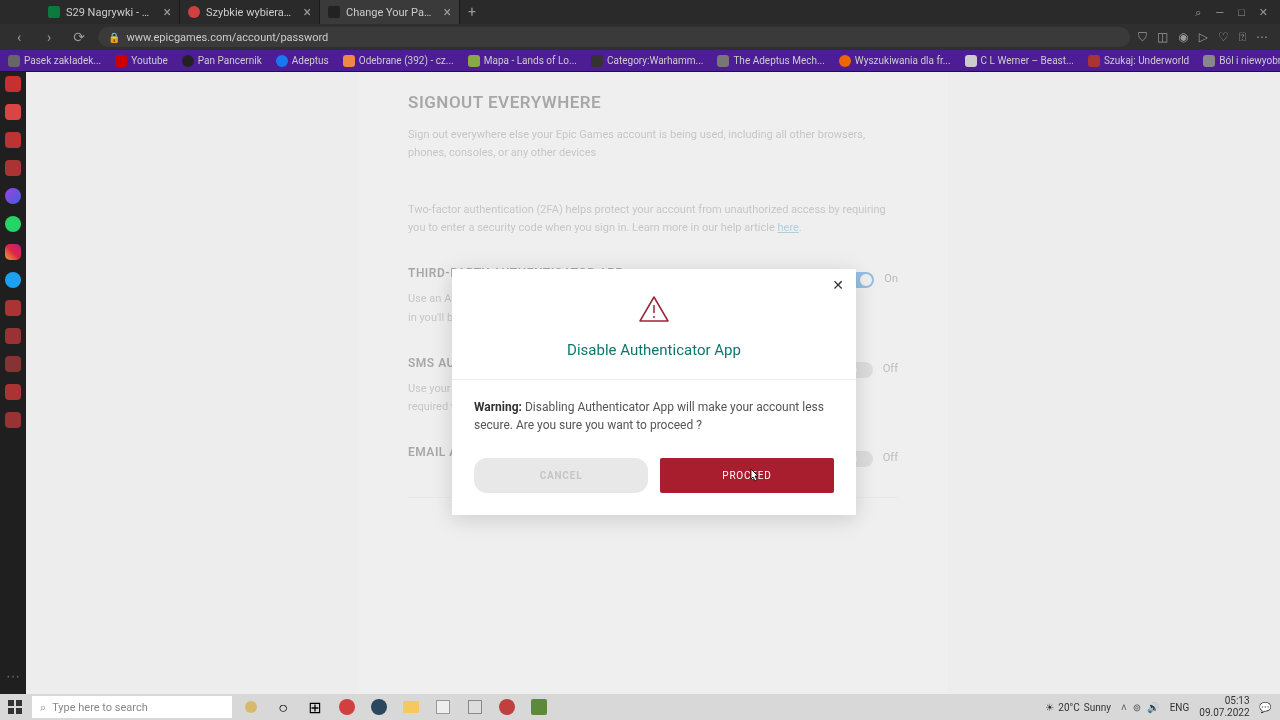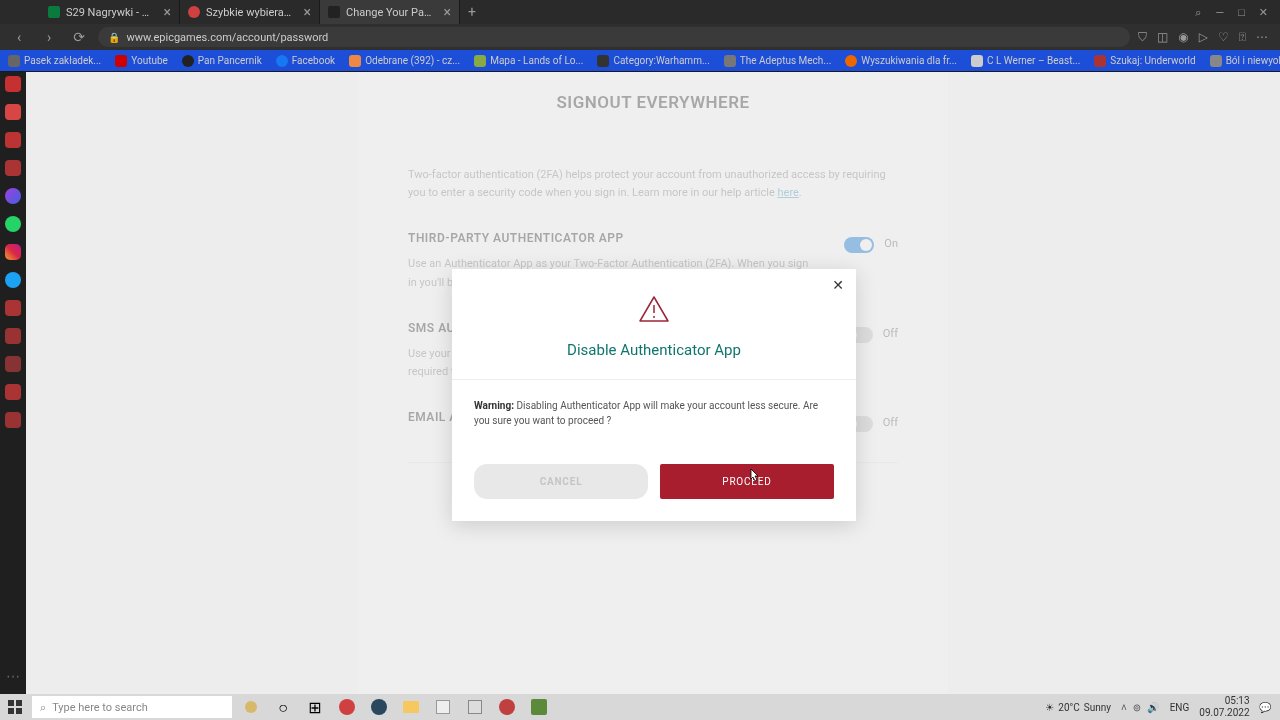--- a/index.html
+++ b/index.html
@@ -18,32 +18,32 @@
 .wc { font-size: 11px; }
 
 .url-row { background: #2f2f2f; height: 26px; display: flex; align-items: center; padding: 0 8px; gap: 8px; }
 .nav-btn { width: 22px; color: #999; text-align: center; font-size: 14px; }
 .url-bar { flex: 1; background: #3a3a3a; border-radius: 14px; height: 20px; display: flex; align-items: center; padding: 0 10px; gap: 6px; }
 .lock-icon { color: #999; font-size: 10px; }
 .url-text { color: #ccc; font-size: 11px; }
 .url-icons { display: flex; gap: 10px; color: #999; margin-right: 4px; }
 .ui-icon { font-size: 12px; }
 
-.bookmarks-row { background: #1d4ed8; height: 22px; display: flex; align-items: center; padding: 0 8px; gap: 14px; overflow: hidden; border-bottom: 1px solid #1a1a1a; }
+.bookmarks-row { background: #4c1d95; height: 22px; display: flex; align-items: center; padding: 0 8px; gap: 14px; overflow: hidden; border-bottom: 1px solid #1a1a1a; }
 .bookmark { display: flex; align-items: center; gap: 4px; font-size: 10px; color: #ccc; white-space: nowrap; }
 .bm-icon { width: 12px; height: 12px; border-radius: 3px; flex-shrink: 0; }
 
 
 .opera-sidebar { position: absolute; left: 0; top: 72px; bottom: 26px; width: 26px; background: #1f1f1f; display: flex; flex-direction: column; align-items: center; padding-top: 4px; gap: 12px; }
 .os-icon { width: 16px; height: 16px; border-radius: 4px; }
 
 
 .page-area { position: absolute; left: 26px; right: 0; top: 72px; bottom: 26px; background: #fafafa; overflow: hidden; }
 .page-container { width: 590px; margin: 0 auto; background: #fff; height: 100%; padding: 20px 50px 0 50px; }
-.section-title { font-size: 17px; font-weight: 600; letter-spacing: 0.5px; color: #333; margin-bottom: 14px; text-align: center; }
+.section-title { font-size: 17px; font-weight: 600; letter-spacing: 0.5px; color: #333; margin-bottom: 14px; }
 .section-row { display: flex; gap: 30px; margin-bottom: 40px; }
 .section-text { font-size: 11px; color: #888; line-height: 1.6; flex: 1; }
 .blue-btn { background: #1a5db3; color: #fff; font-size: 10px; font-weight: 600; letter-spacing: 0.5px; padding: 10px 18px; border: none; border-radius: 3px; white-space: nowrap; }
 .twofa-text { font-size: 11px; color: #888; line-height: 1.6; margin-bottom: 30px; }
 .twofa-link { color: #4a9ec8; text-decoration: underline; }
 .auth-block { display: flex; gap: 30px; margin-bottom: 28px; align-items: flex-start; }
 .auth-content { flex: 1; }
 .auth-title { font-size: 12px; font-weight: 600; letter-spacing: 0.5px; color: #333; margin-bottom: 10px; }
 .auth-desc { font-size: 11px; color: #888; line-height: 1.7; }
 .toggle-wrap { display: flex; align-items: flex-start; gap: 10px; padding-top: 6px; }
@@ -55,21 +55,21 @@
 .divider { border-top: 1px solid #eee; margin: 20px 0 30px; }
 
 
 .overlay { position: absolute; left: 26px; right: 0; top: 72px; bottom: 26px; background: rgba(230,230,230,0.65); }
 .modal { position: absolute; left: 452px; top: 269px; width: 404px; background: #fff; box-shadow: 0 4px 20px rgba(0,0,0,0.15); }
 .modal-header { padding: 26px 20px 20px; text-align: center; position: relative; border-bottom: 1px solid #eee; }
 .modal-close { position: absolute; top: 8px; right: 12px; color: #333; font-size: 14px; }
 .warn-icon { margin: 0 auto 14px; }
 .modal-title { font-size: 15px; color: #0f766e; }
 .modal-body { padding: 18px 22px 22px; }
-.modal-text { font-size: 10px; color: #555; line-height: 1.5; margin-bottom: 36px; }
+.modal-text { font-size: 12px; color: #555; line-height: 1.5; margin-bottom: 24px; }
 .modal-text strong { color: #333; }
 .modal-buttons { display: flex; gap: 12px; }
 .cancel-btn { flex: 1; background: #e8e8e8; color: #c5c5c5; font-size: 10px; font-weight: 700; letter-spacing: 0.8px; padding: 12px; border: none; border-radius: 13px; }
 .proceed-btn { flex: 1; background: #a81e2e; color: #fff; font-size: 10px; font-weight: 400; letter-spacing: 0.8px; padding: 12px; border: none; border-radius: 2px; }
 
 
 .cursor-pointer { position: absolute; left: 746px; top: 468px; width: 16px; height: 16px; }
 
 
 .taskbar { position: absolute; left: 0; right: 0; bottom: 0; height: 26px; background: #d8d8d8; display: flex; align-items: center; }
@@ -139,21 +139,21 @@
   <div class="bookmark">
       <div class="bm-icon" style="background:#c00"></div>
       <span>Youtube</span>
     </div>
   <div class="bookmark">
       <div class="bm-icon" style="background:#222;border-radius:50%"></div>
       <span>Pan Pancernik</span>
     </div>
   <div class="bookmark">
       <div class="bm-icon" style="background:#1877f2;border-radius:50%"></div>
-      <span>Facebook</span>
+      <span>Adeptus</span>
     </div>
   <div class="bookmark">
       <div class="bm-icon" style="background:#e84"></div>
       <span>Odebrane (392) - cz...</span>
     </div>
   <div class="bookmark">
       <div class="bm-icon" style="background:#8a4"></div>
       <span>Mapa - Lands of Lo...</span>
     </div>
   <div class="bookmark">
@@ -197,20 +197,21 @@
   <div class="os-icon" style="background:#833"></div>
   <div class="os-icon" style="background:#a33"></div>
   <div class="os-icon" style="background:#933"></div>
   <div class="os-icon" style="color:#666;text-align:center;font-size:14px;margin-top:auto;margin-bottom:10px">⋯</div>
 </div>
 
 <div class="page-area">
   <div class="page-container">
     <div class="section-title">SIGNOUT EVERYWHERE</div>
     <div class="section-row">
+      <div class="section-text">Sign out everywhere else your Epic Games account is being used, including all other browsers, phones, consoles, or any other devices</div>
     </div>
 
     <div class="twofa-text">
       <span>Two-factor authentication (2FA) helps protect your account from unauthorized access by requiring you to enter a security code when you sign in. Learn more in our help article </span><a class="twofa-link">here</a>.
     </div>
 
     <div class="auth-block">
       <div class="auth-content">
         <div class="auth-title">THIRD-PARTY AUTHENTICATOR APP</div>
         <div class="auth-desc">Use an Authenticator App as your Two-Factor Authentication (2FA). When you sign in you'll be required to use the security code provided by your Authenticator App.</div>

